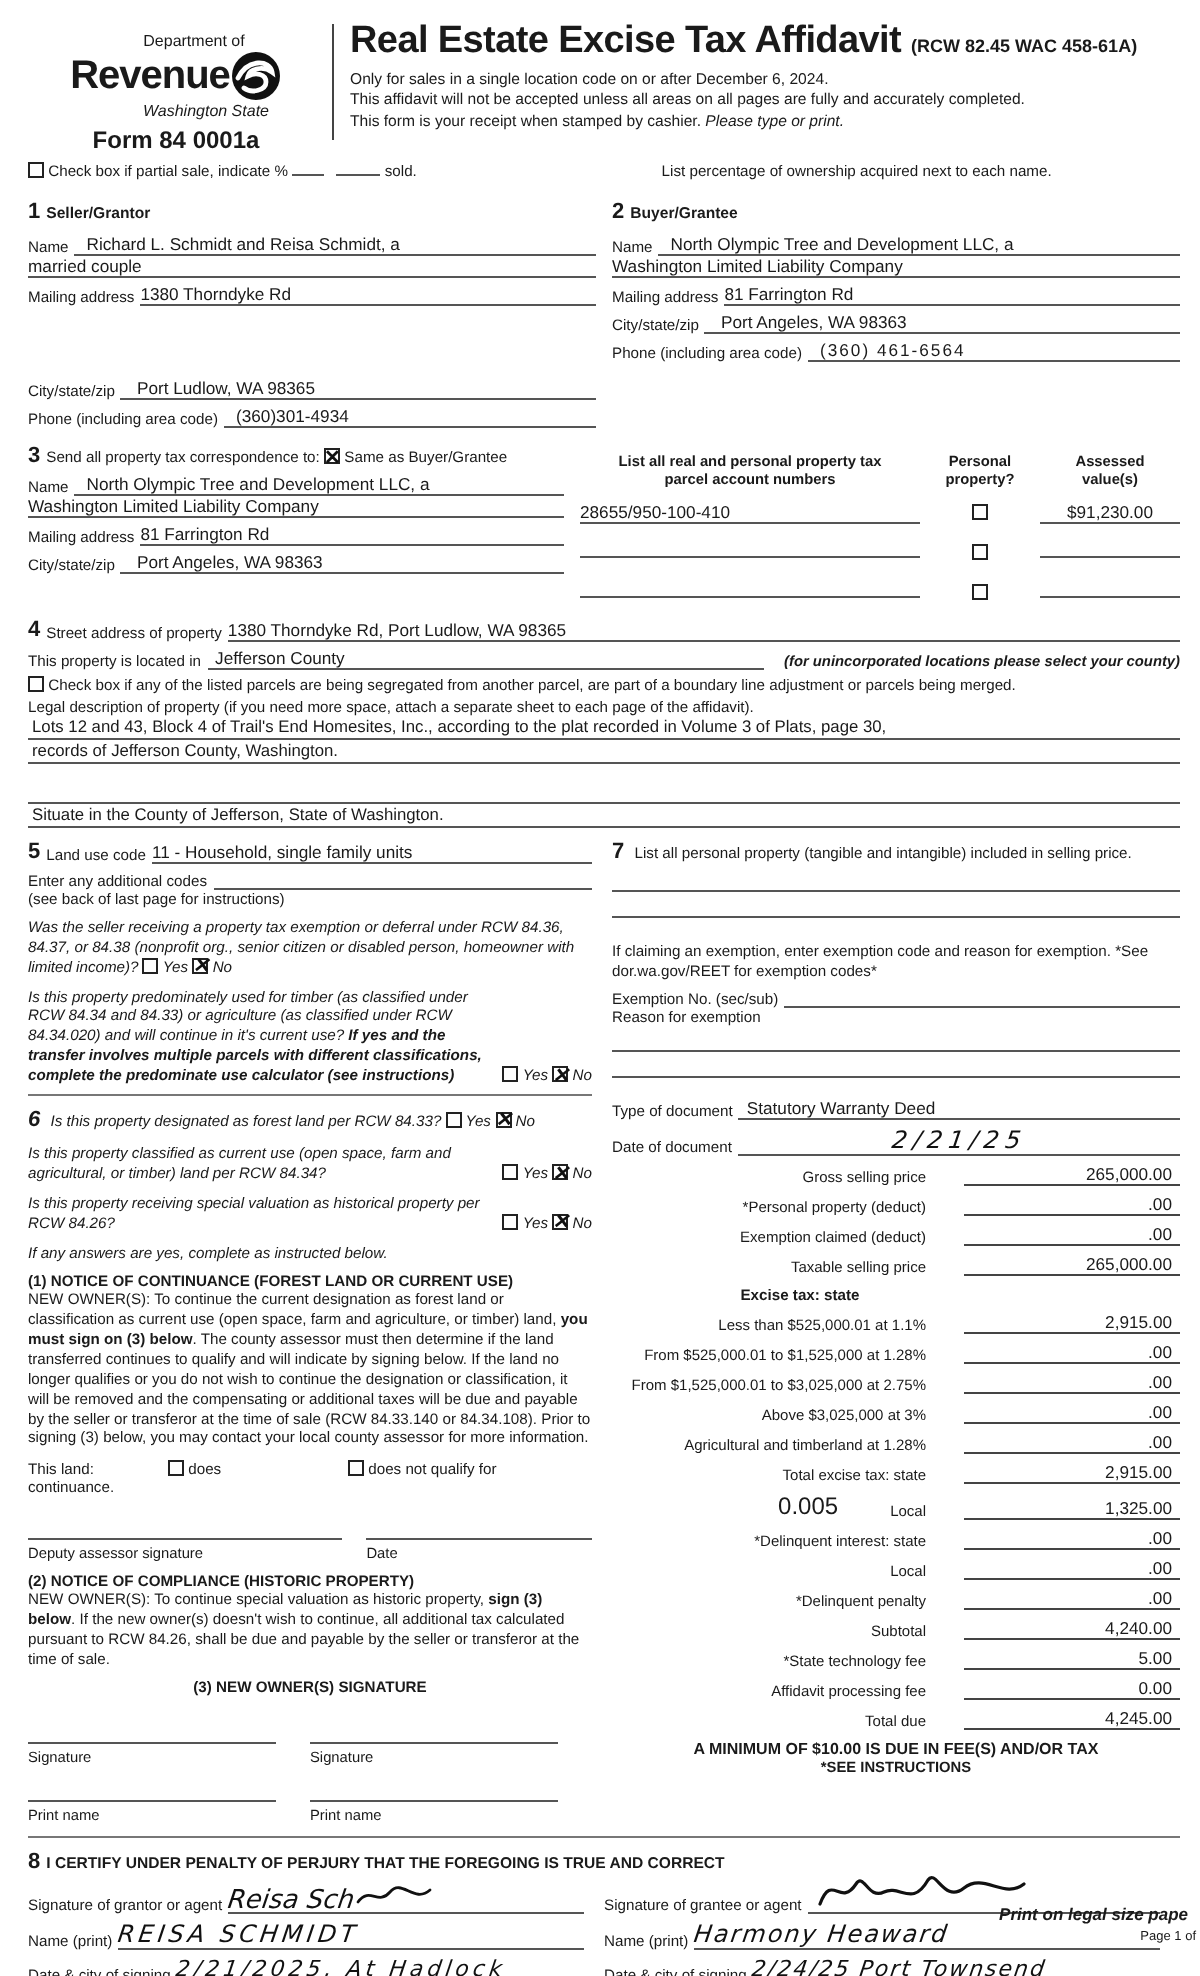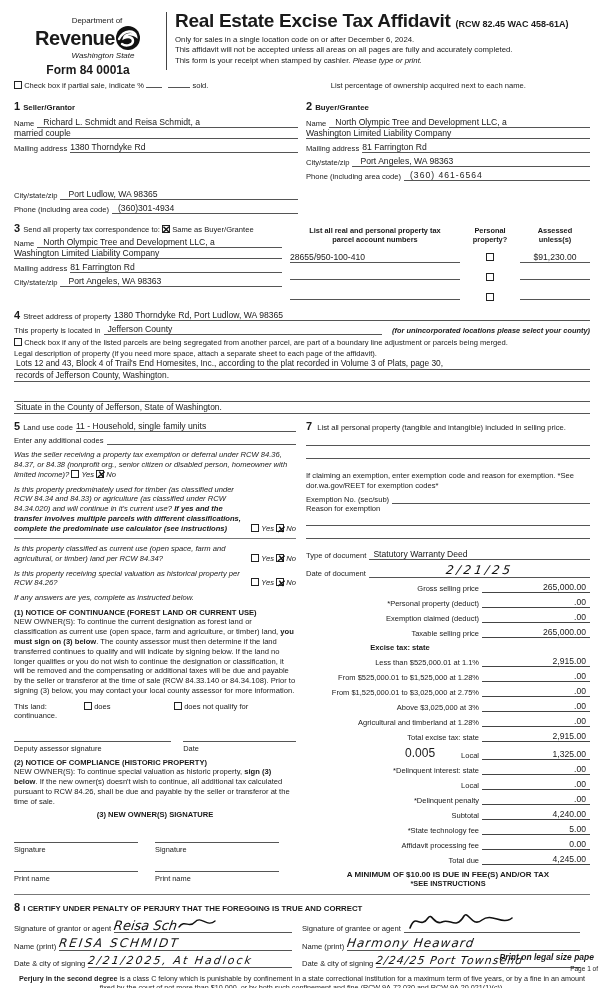--- a/index.html
+++ b/index.html
@@ -72,21 +72,21 @@
   .body { line-height:1.3; }
   .b { font-weight:bold; }
   .sigPair { display:flex; margin-top:14px; }
   .sigCol { width:46%; margin-right:6%; }
   .sigCol .fill { width:100%; }
   .sigLbl { font-size:7.4px; }
   .center { text-align:center; }
 
   
   .taxRow { display:flex; align-items:flex-end; justify-content:flex-end; margin-top:4px; }
-  .taxLbl { text-align:right; font-size:7.5px; margin-right:3px; white-space:nowrap; }
+  .taxLbl { text-align:right; font-size:7.5px; margin-right:19px; white-space:nowrap; }
   .taxVal { width:108px; border-bottom:1px solid #444; text-align:right;
             font-size:8.6px; padding-right:4px; }
   .taxHdrRow { text-align:center; font-size:7.6px; font-weight:bold; margin:5px 96px 1px 0; }
   .prefix { font-size:12px; margin-right:26px; }
   .minNote { font-weight:bold; font-size:8px; text-align:center; margin-top:5px; }
   .seeInstr { font-size:7.4px; text-align:center; font-weight:bold; }
 
   
   .sec8 { border-top:1px solid #777; margin-top:6px; padding-top:2px; }
   .certify { font-size:7.8px; font-weight:bold; }
@@ -212,21 +212,21 @@
         <div class="pCol1">
             <div>List all real and personal property tax</div>
             <div>parcel account numbers</div>
           </div>
         <div class="pCol2">
             <div>Personal</div>
             <div>property?</div>
           </div>
         <div class="pCol3">
             <div>Assessed</div>
-            <div>unless(s)</div>
+            <div>value(s)</div>
           </div>
       </div>
       <div class="parcelRow">
         <div class="pCol1"><span class="fill val" style="width:100%;">28655/950-100-410</span></div>
         <div class="pCol2"><span class="cb"></span></div>
         <div class="pCol3"><span class="fill val" style="width:100%;">$91,230.00</span></div>
       </div>
       <div class="parcelRow">
         <div class="pCol1"><span class="fill val" style="width:100%; height:11px;"></span></div>
         <div class="pCol2"><span class="cb"></span></div>
@@ -267,32 +267,38 @@
     <div class="lowerL">
       <div class="fieldRow" style="margin-top:0;">
         <span class="secnum">5</span>
         <span class="lbl" style="margin-right:3px;">Land use code</span>
         <span class="fill val" style="flex:1;">11 - Household, single family units</span>
       </div>
       <div class="fieldRow">
           <span class="lbl">Enter any additional codes</span>
           <span class="fill" style="flex:1; height:10px;"></span>
         </div>
+      <div>(see back of last page for instructions)</div>
 
       <div class="q">
         <span>Was the seller receiving a property tax exemption or deferral under RCW 84.36, 84.37, or 84.38 (nonprofit org., senior citizen or disabled person, homeowner with limited income)?</span>
         <span class="yn"><span class="cb"></span> <span>Yes</span> <span class="cb checked"></span> <span>No</span></span>
       </div>
 
       <div class="q" style="padding-right:46px;">
         <span>Is this property predominately used for timber (as classified under RCW 84.34 and 84.33) or agriculture (as classified under RCW 84.34.020) and will continue in it's current use? </span><span class="b">If yes and the transfer involves multiple parcels with different classifications, complete the predominate use calculator (see instructions)</span>
         <span class="ynRight"><span class="cb"></span> <span>Yes</span> <span class="cb checked"></span> <span>No</span></span>
       </div>
       <hr class="sep">
 
+      <div class="q">
+        <span class="secnum">6</span>
+        <span>Is this property designated as forest land per RCW 84.33?</span>
+        <span class="yn"><span class="cb"></span> <span>Yes</span> <span class="cb checked"></span> <span>No</span></span>
+      </div>
 
       <div class="q" style="padding-right:46px;">
         <span>Is this property classified as current use (open space, farm and agricultural, or timber) land per RCW 84.34?</span>
         <span class="ynRight"><span class="cb"></span> <span>Yes</span> <span class="cb checked"></span> <span>No</span></span>
       </div>
 
       <div class="q" style="padding-right:46px;">
         <span>Is this property receiving special valuation as historical property per RCW 84.26?</span>
         <span class="ynRight"><span class="cb"></span> <span>Yes</span> <span class="cb checked"></span> <span>No</span></span>
       </div>

